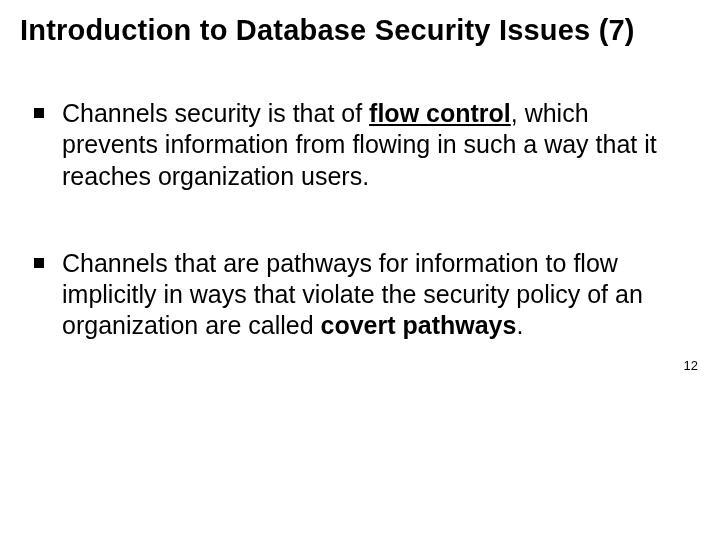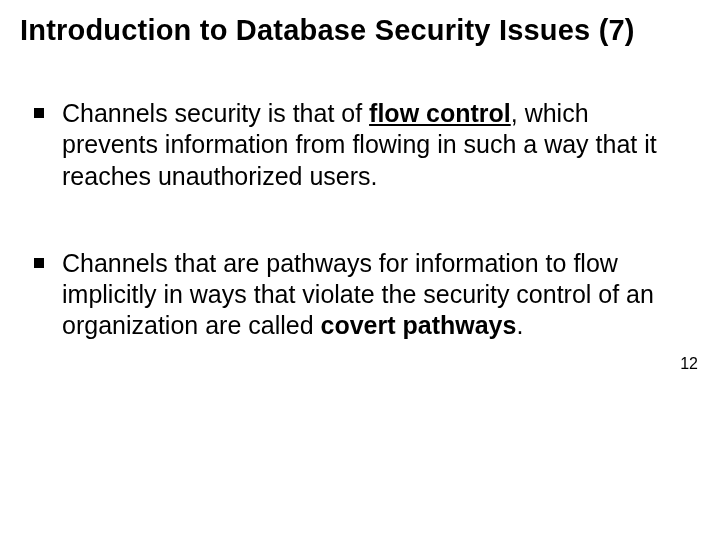--- a/index.html
+++ b/index.html
@@ -52,43 +52,43 @@
   }
   .text b {
     font-weight: bold;
     margin-top: 37px;
   }
   .u { text-decoration: underline; }
   .pagenum {
     position: absolute;
     bottom: 14px;
     right: 22px;
-    font-size: 16px;
+    font-size: 13px;
   }
 </style>
 </head>
 <body>
 
 <div class="slide">
 
   <div class="title">Introduction to Database Security Issues (7)</div>
 
   <div class="body">
 
     <div class="bullet">
       <div class="marker"></div>
       <div class="text">
-        <span>Channels security is that of </span><b class="u">flow control</b><span>, which prevents information from flowing in such a way that it reaches unauthorized users.</span>
+        <span>Channels security is that of </span><b class="u">flow control</b><span>, which prevents information from flowing in such a way that it reaches organization users.</span>
       </div>
     </div>
 
     <div class="bullet">
       <div class="marker"></div>
       <div class="text">
-        <span>Channels that are pathways for information to flow implicitly in ways that violate the security control of an organization are called </span><b>covert pathways</b><span>.</span>
+        <span>Channels that are pathways for information to flow implicitly in ways that violate the security policy of an organization are called </span><b>covert pathways</b><span>.</span>
       </div>
     </div>
 
   </div>
 
   <div class="pagenum">12</div>
 
 </div>
 
 </body></html>

